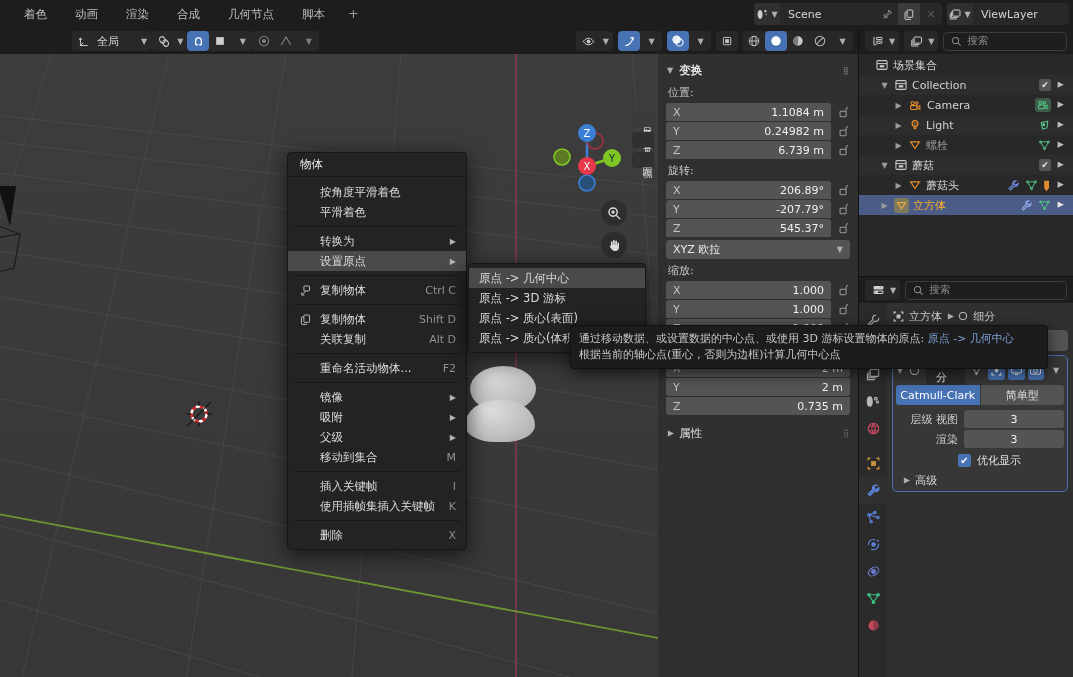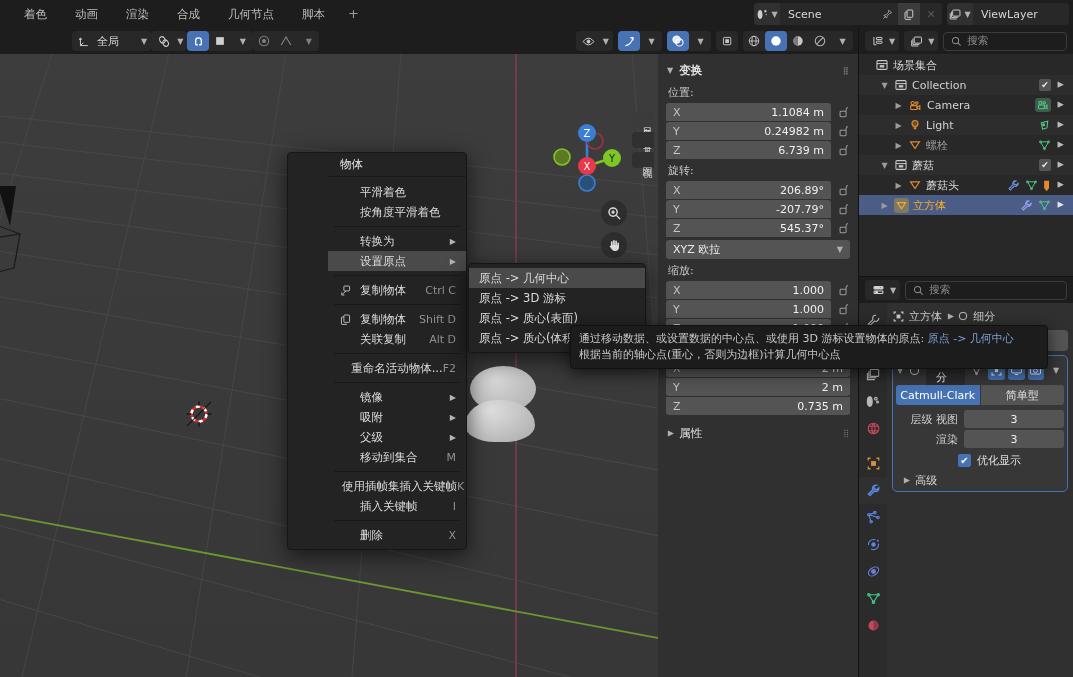--- a/index.html
+++ b/index.html
@@ -229,21 +229,21 @@
   .cbox {
     width: 13px; height: 13px; background: #4772b3; border-radius: 2px;
     display: flex; align-items: center; justify-content: center; color: #fff; font-size: 10px;
   }
   .sub-closed { display: flex; align-items: center; gap: 6px; color: #dcdcdc; font-size: 11px; margin-top: 5px; margin-left: 6px; }
 
   
   .ctxmenu {
     position: absolute; left: 287px; top: 152px; width: 180px;
     background: #232323; border: 1px solid #161616; border-radius: 4px;
-    box-shadow: 0 5px 22px rgba(0,0,0,.62); z-index: 60; padding-bottom: 4px; padding-left: 40px;
+    box-shadow: 0 5px 22px rgba(0,0,0,.62); z-index: 60; padding-bottom: 4px;
   }
   .ctx-title {
     height: 24px; display: flex; align-items: center; padding-left: 12px;
     color: #e6e6e6; font-size: 11.5px; border-bottom: 1px solid #191919;
   }
   .mi {
     height: 20px; display: flex; align-items: center; padding: 0 10px 0 8px;
     color: #dcdcdc; font-size: 11.5px; position: relative;
   }
   .mi.hl { background: #4a4a4a; }
@@ -1177,25 +1177,25 @@
       </div>
     </div>
   </div>
 
   <div class="ctxmenu">
     <div class="ctx-title">物体</div>
 
     <div class="grp-top"></div>
     <div class="mi">
       <span class="mi-ic"></span>
+      <span class="mi-lbl">按角度平滑着色</span>
+    </div>
+    <div class="mi">
+      <span class="mi-ic"></span>
       <span class="mi-lbl">平滑着色</span>
-    </div>
-    <div class="mi">
-      <span class="mi-ic"></span>
-      <span class="mi-lbl">按角度平滑着色</span>
     </div>
 
     <div class="sep"></div>
     <div class="mi">
       <span class="mi-ic"></span>
       <span class="mi-lbl">转换为</span>
       <span class="mi-arr">▶</span>
     </div>
     <div class="mi hl">
       <span class="mi-ic"></span>
@@ -1258,27 +1258,27 @@
     </div>
     <div class="mi">
       <span class="mi-ic"></span>
       <span class="mi-lbl">移动到集合</span>
       <span class="mi-key">M</span>
     </div>
 
     <div class="sep"></div>
     <div class="mi">
       <span class="mi-ic"></span>
+      <span class="mi-lbl">插入关键帧</span>
+      <span class="mi-key">I</span>
+    </div>
+    <div class="mi">
+      <span class="mi-ic"></span>
       <span class="mi-lbl">使用插帧集插入关键帧</span>
       <span class="mi-key">K</span>
-    </div>
-    <div class="mi">
-      <span class="mi-ic"></span>
-      <span class="mi-lbl">插入关键帧</span>
-      <span class="mi-key">I</span>
     </div>
 
     <div class="sep"></div>
     <div class="mi">
       <span class="mi-ic"></span>
       <span class="mi-lbl">删除</span>
       <span class="mi-key">X</span>
     </div>
   </div>
 

